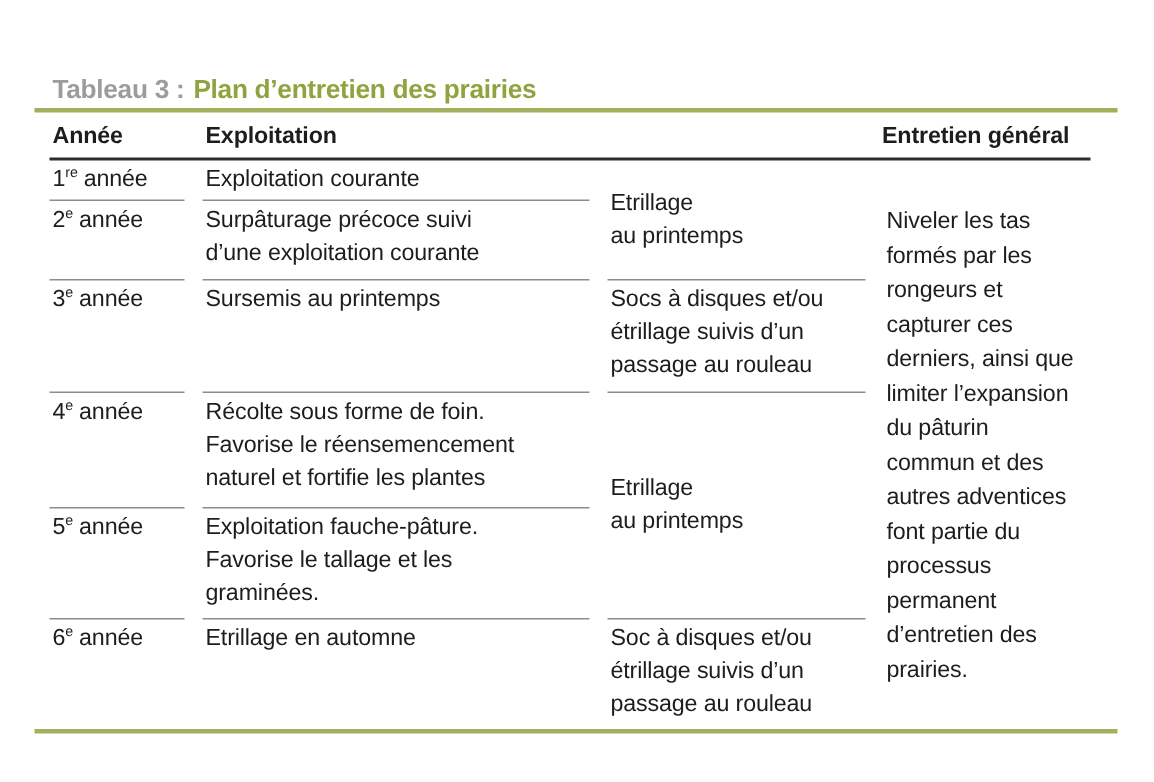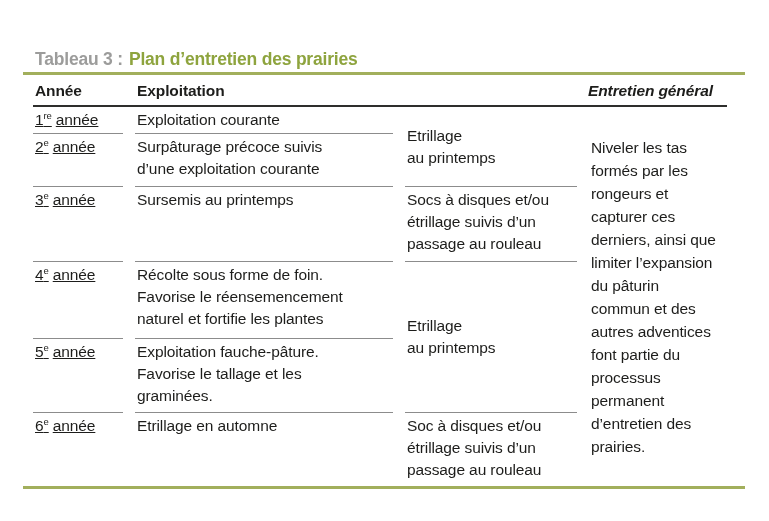--- a/index.html
+++ b/index.html
@@ -47,21 +47,21 @@
     width: 769px;
     height: 23px;
     font-size: 15.5px;
     font-weight: bold;
     letter-spacing: -0.1px;
   }
   .thead .h { position: absolute; top: 0; white-space: nowrap; }
   .thead .h1 { left: 35px; }
   .thead .h2 { left: 137px; }
   .thead .h3 { left: 434px; }
-  .thead .h4 { left: 588px; font-style: italic; }
+  .thead .h4 { left: 588px; }
   .headline {
     position: absolute;
     left: 33px;
     top: 105px;
     width: 694px;
     height: 2px;
     background: #2e2e2c;
   }
 
   
@@ -88,21 +88,21 @@
     border-bottom: none;
     margin-left: 24px;
   }
   table.body tr.r6 td { border-bottom: none; }
   tr.r1 { height: 26px; }
   tr.r2 { height: 53px; }
   tr.r3 { height: 75px; margin-left: 40px; }
   tr.r4 { height: 77px; }
   tr.r5 { height: 74px; margin-top: 21px; }
   tr.r6 { height: 74px; margin-top: 24px; }
-  td.year { white-space: nowrap; text-decoration: underline; }
+  td.year { white-space: nowrap; }
   td.year sup {
     font-size: 9.5px;
     vertical-align: baseline;
     position: relative;
     top: -6px;
   }
   td.year .yw { margin-left: 4px; }
 </style>
 </head>
 <body>
@@ -145,21 +145,21 @@
 commun et des
 autres adventices
 font partie du
 processus
 permanent
 d’entretien des
 prairies.</td>
     </tr>
     <tr class="r2">
       <td class="year"><span>2</span><sup>e</sup><span class="yw">année</span></td>
-      <td>Surpâturage précoce suivis
+      <td>Surpâturage précoce suivi
 d’une exploitation courante</td>
     </tr>
     <tr class="r3">
       <td class="year"><span>3</span><sup>e</sup><span class="yw">année</span></td>
       <td>Sursemis au printemps</td>
       <td>Socs à disques et/ou
 étrillage suivis d’un
 passage au rouleau</td>
     </tr>
     <tr class="r4">

